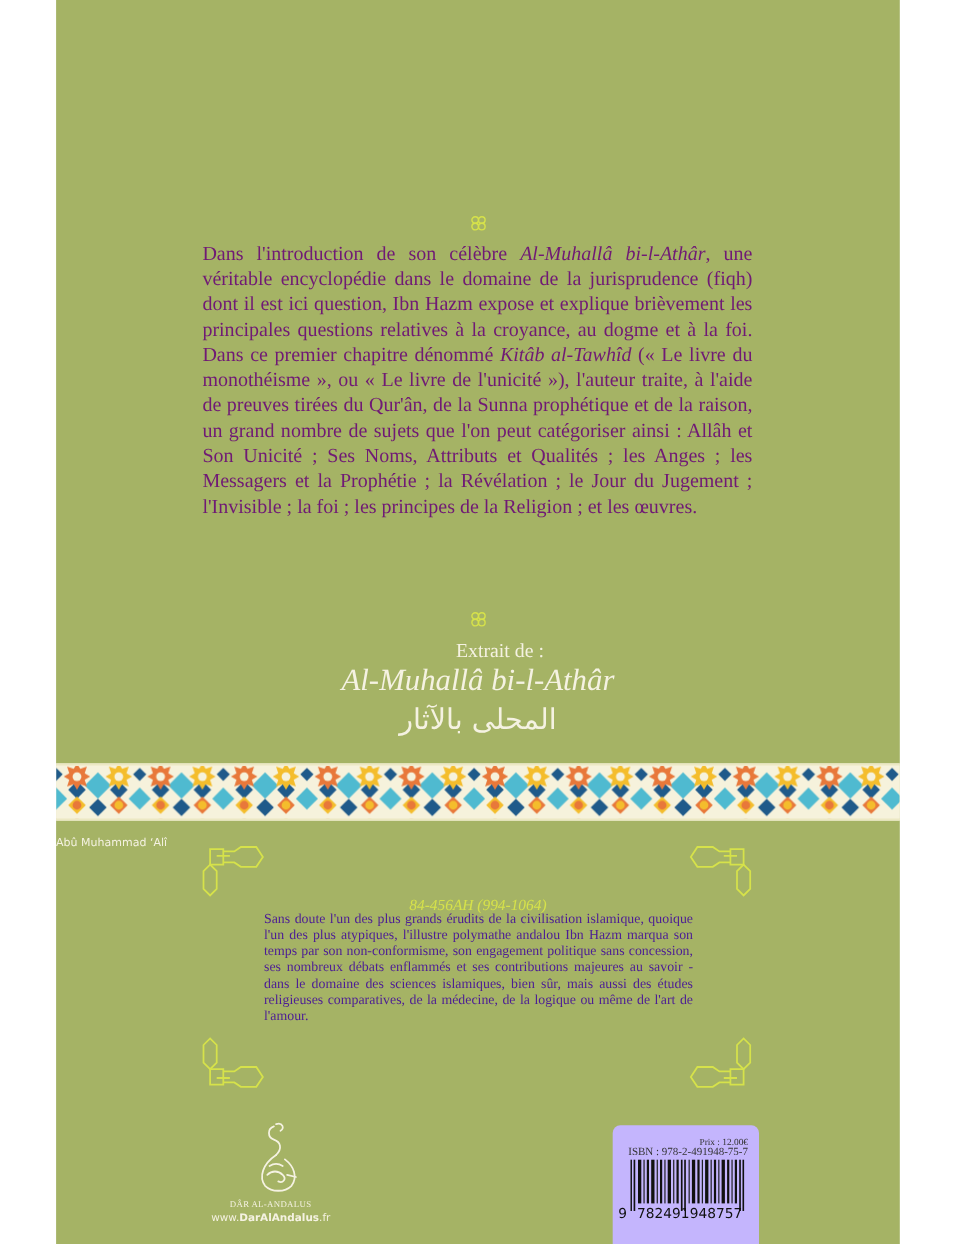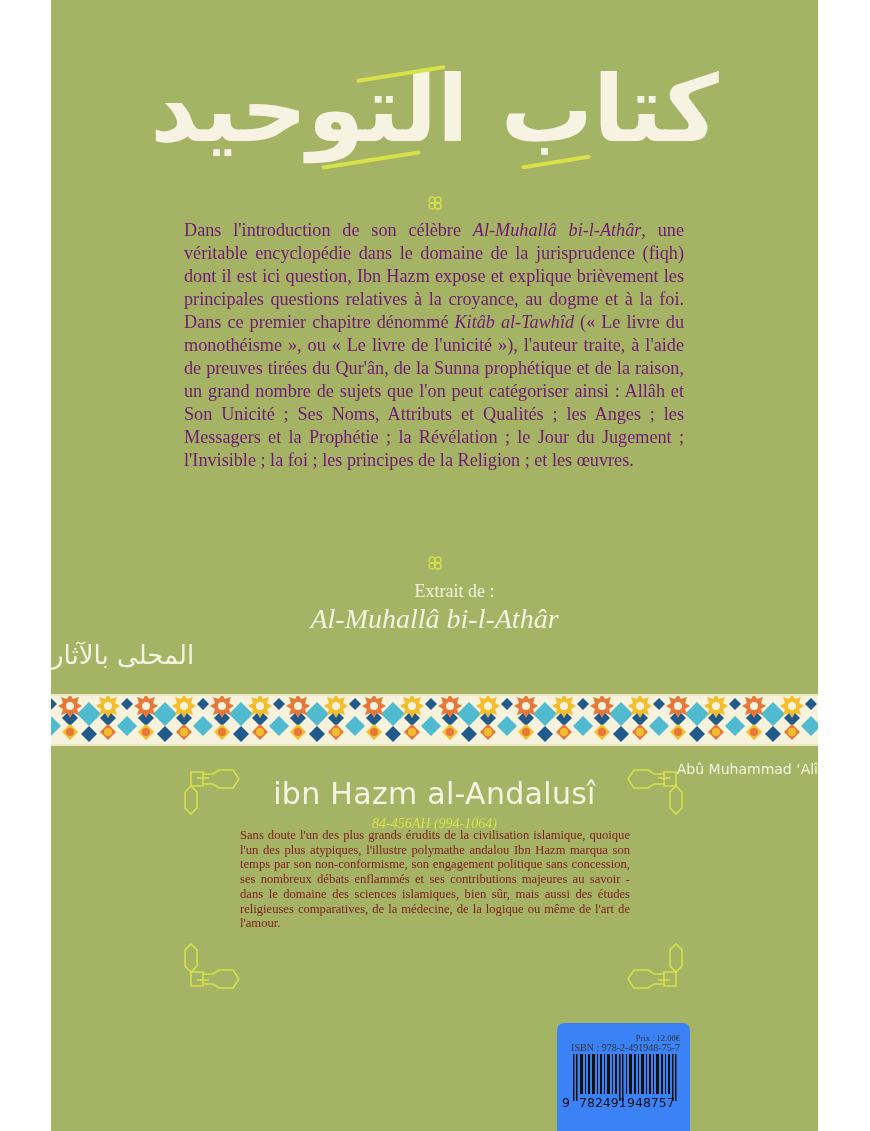--- a/index.html
+++ b/index.html
@@ -34,48 +34,48 @@
 
   .extrait-label {
     position: absolute; left: 0; width: 767px; top: 581px; text-align: center;
     font-size: 18px; color: #f5f2e2; margin-left: 20px;
   }
   .extrait-title {
     position: absolute; left: 0; width: 767px; top: 603px; text-align: center;
     font-size: 28px; font-style: italic; color: #f5f2e2;
   }
   .extrait-ar {
-    position: absolute; left: 0; width: 767px; top: 640px; text-align: left;
+    position: absolute; left: 0; width: 767px; top: 640px; text-align: center;
     font-family: "DejaVu Sans", sans-serif; font-size: 26px; color: #f5f2e2; direction: rtl;
   }
 
   
   .strip {
     position: absolute; left: 0; width: 767px; top: 694px; height: 52px;
     background: #f6f2dc; border-top: 2px solid #ece8c4; border-bottom: 2px solid #ece8c4;
     overflow: hidden;
   }
   .strip svg { display: block; }
 
   
   .author-pre {
-    position: absolute; left: 0; width: 767px; top: 761px; text-align: right;
-    font-family: "DejaVu Sans", sans-serif; font-size: 14px; color: #f5f2e2;
+    position: absolute; left: 0; width: 767px; top: 761px; text-align: left;
+    font-family: "DejaVu Sans", sans-serif; font-size: 10px; color: #f5f2e2;
   }
   .author-name {
     position: absolute; left: 0; width: 767px; top: 776px; text-align: center;
     font-family: "DejaVu Sans", sans-serif; font-size: 30px; color: #f7f3e3; letter-spacing: 0.3px;
   }
   .author-dates {
     position: absolute; left: 0; width: 767px; top: 816px; text-align: center;
     font-size: 14px; font-style: italic; color: #d6e24a;
   }
   .author-bio {
     position: absolute; left: 189px; width: 390px; top: 828px;
-    font-size: 12.6px; line-height: 14.7px; color: #7f1d1d;
+    font-size: 12.6px; line-height: 14.7px; color: #4c1d95;
     text-align: justify; text-align-last: left;
   }
 
   .corner { position: absolute; width: 62px; height: 60px; }
   .corner svg { width: 62px; height: 60px; display: block; }
 
   
   .logo { position: absolute; left: 145px; top: 1018px; width: 110px; height: 110px; }
   .logo-mark { position: absolute; left: 33px; top: 0; width: 46px; height: 70px; }
   .logo-name {
@@ -84,42 +84,36 @@
   }
   .logo-url {
     position: absolute; left: -4px; top: 84px; width: 130px; white-space: nowrap;
     font-family: "DejaVu Sans", sans-serif; font-size: 9.5px; color: #f5f2e2;
   }
   .logo-url b { font-weight: bold; }
 
   
   .barcode-box {
     position: absolute; left: 506px; top: 1023px; width: 133px; height: 108px;
-    background: #3b82f6; border-radius: 7px 7px 0 0;
+    background: #c4b5fd; border-radius: 7px 7px 0 0;
   }
   .price { position: absolute; right: 10px; top: 10px; font-size: 8.5px; color: #333; }
   .isbn { position: absolute; right: 10px; top: 19px; font-size: 10px; color: #333; white-space: nowrap; }
   .bars { position: absolute; left: 16px; top: 31px; width: 104px; height: 47px; }
   .bar-digits {
     position: absolute; left: 2px; top: 72px; width: 120px;
     font-family: "DejaVu Sans", sans-serif; font-size: 12.5px; color: #111; white-space: nowrap;
   }
   .bar-digits span { position: absolute; }
 </style>
 </head>
 <body>
 
 <div class="cover">
 
-  <div class="title-ar">
-    <span>كتاب التوحيد</span>
-    <span class="accent" style="left:305px;top:32px;width:90px;"></span>
-    <span class="accent" style="left:270px;top:118px;width:100px;"></span>
-    <span class="accent" style="left:470px;top:120px;width:70px;"></span>
-  </div>
 
   <div class="ornament" style="top:196px;">
     <svg viewBox="0 0 16 14">
         <g fill="none" stroke="#d6e24a" stroke-width="1.3">
           <circle cx="5" cy="4" r="3"></circle>
           <circle cx="11" cy="4" r="3"></circle>
           <circle cx="5" cy="10" r="3"></circle>
           <circle cx="11" cy="10" r="3"></circle>
         </g>
       </svg>
@@ -209,24 +203,39 @@
         <g fill="none" stroke="#d6e24a" stroke-width="1.6">
           <path d="M10 4 H22 V18 H10 Z"></path>
           <path d="M22 6 H32 L38 2 H52 L58 11 L52 20 H38 L32 16 H22"></path>
           <path d="M10 18 L4 24 V40 L10 46 L16 40 V24 Z"></path>
           <path d="M16 10 H28"></path>
         </g>
       </svg>
   </div>
 
   <div class="author-pre">Abû Muhammad ‘Alî</div>
-  <div class="author-name">ibn Hazm al-Andalusî</div>
   <div class="author-dates">84-456AH (994-1064)</div>
   <div class="author-bio">Sans doute l'un des plus grands érudits de la civilisation islamique, quoique l'un des plus atypiques, l'illustre polymathe andalou Ibn Hazm marqua son temps par son non-conformisme, son engagement politique sans concession, ses nombreux débats enflammés et ses contributions majeures au savoir - dans le domaine des sciences islamiques, bien sûr, mais aussi des études religieuses comparatives, de la médecine, de la logique ou même de l'art de l'amour.</div>
 
+  <div class="logo">
+    <div class="logo-mark">
+      <svg viewBox="0 0 46 70" width="46" height="70">
+          <g fill="none" stroke="#f5f2e2" stroke-width="1.6" stroke-linecap="round">
+        <path d="M20 6 C14 8 14 16 20 18 C26 20 28 26 22 32"></path>
+        <path d="M22 4 C28 2 30 8 26 10"></path>
+        <path d="M22 32 C10 40 6 52 12 60 C18 66 30 66 36 60 C42 52 38 42 30 36"></path>
+        <path d="M14 50 C18 46 24 46 28 50 C32 54 28 58 24 56"></path>
+        <path d="M16 42 Q22 38 28 42"></path>
+        <path d="M32 50 L40 52"></path>
+      </g>
+        </svg>
+    </div>
+    <div class="logo-name">DÂR AL-ANDALUS</div>
+    <div class="logo-url"><span>www.</span><b>DarAlAndalus</b><span>.fr</span></div>
+  </div>
 
   <div class="barcode-box">
     <div class="price">Prix : 12.00€</div>
     <div class="isbn">ISBN : 978-2-491948-75-7</div>
     <svg class="bars" viewBox="0 0 104 47">
       <g fill="#111">
         <rect x="0" y="0" width="1.5" height="47"></rect>
           <rect x="3" y="0" width="1.5" height="47"></rect>
         <rect x="7" y="0" width="3" height="40"></rect>
           <rect x="12" y="0" width="1" height="40"></rect>

